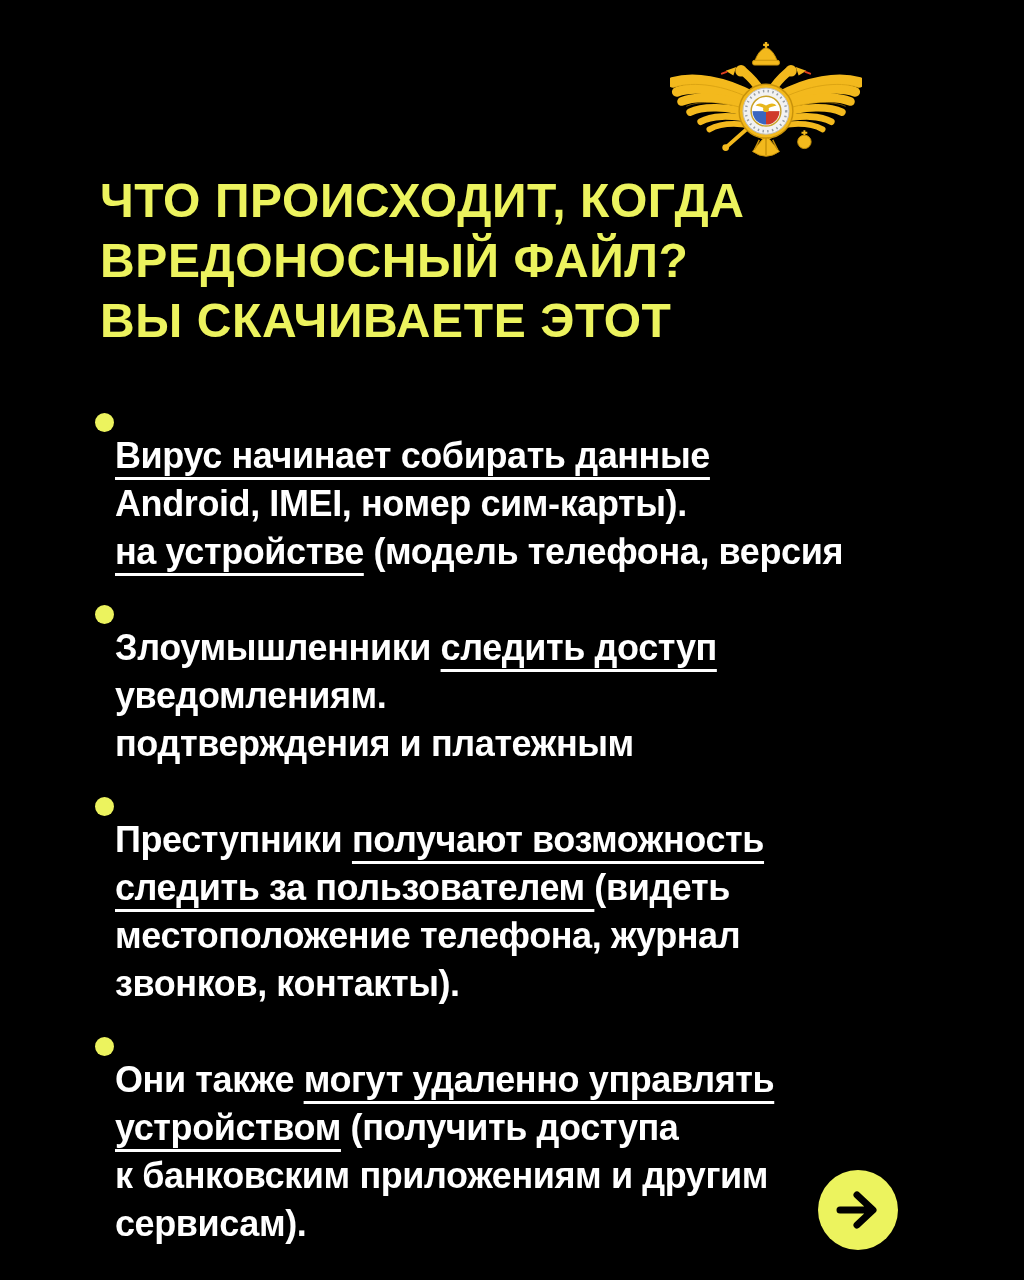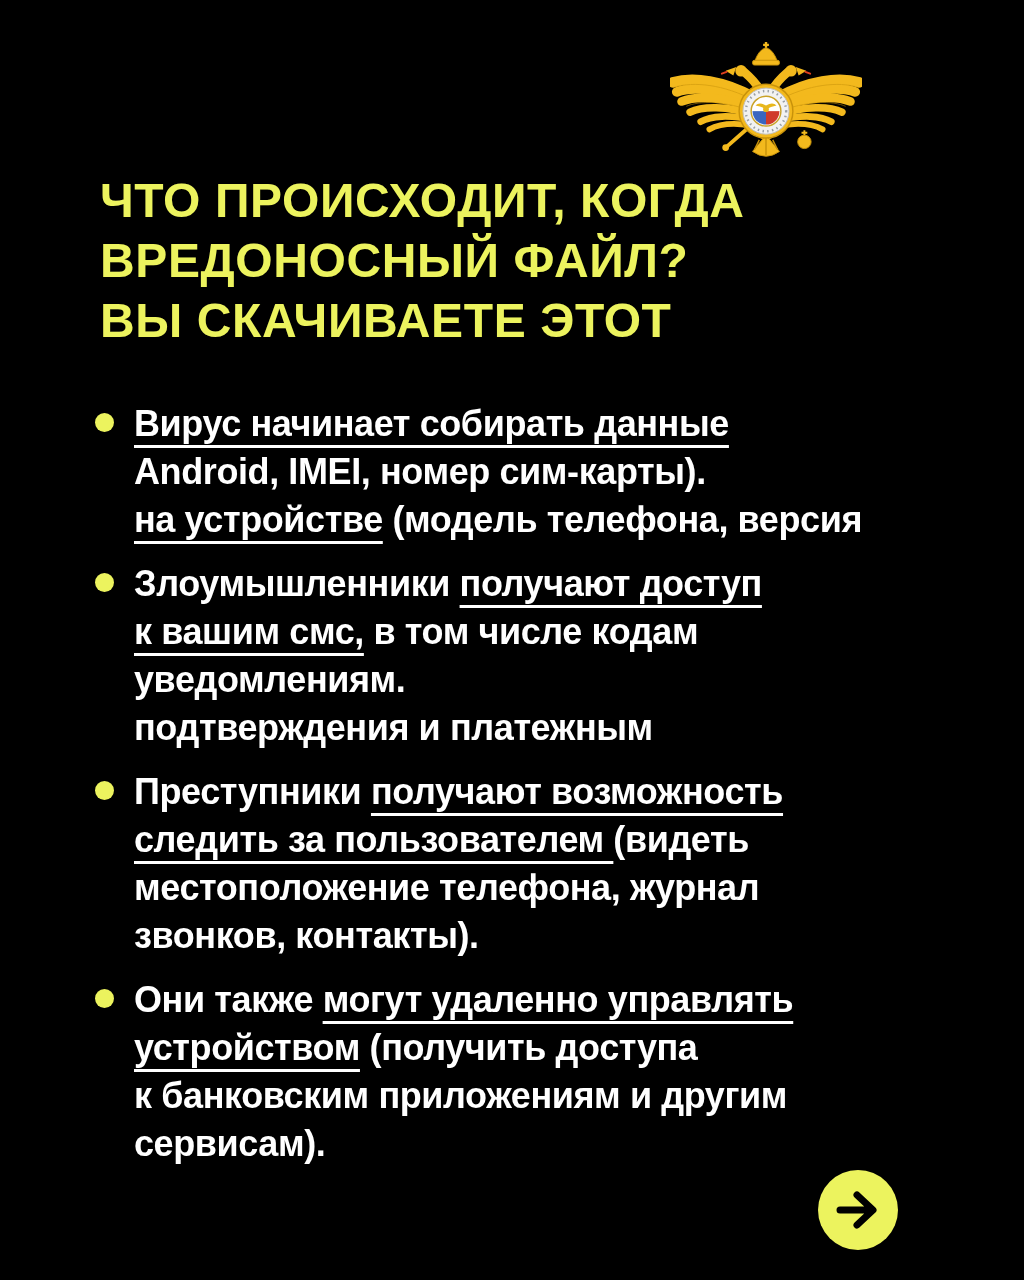--- a/index.html
+++ b/index.html
@@ -27,21 +27,21 @@
   .title{
     position:absolute;left:100px;top:171px;margin:0;
     color:var(--accent);
     font-size:48px;font-weight:800;line-height:60px;letter-spacing:0.6px;
   }
   .title .tline{white-space:pre;}
   .bullets{
     position:absolute;left:95px;top:400px;width:870px;
     display:flex;flex-direction:column;gap:16px;
   }
-  .item{display:flex;align-items:flex-start;}
+  .item{display:flex;align-items:flex-start;flex-direction:column;}
   .dot{
     width:19px;height:19px;border-radius:50%;
     background:var(--accent);margin-top:13px;flex:none;
   }
   .content{
     margin-left:20px;
     font-size:36px;line-height:48px;font-weight:700;letter-spacing:-0.4px;
     color:var(--text);
   }
   .line{white-space:pre;}
@@ -142,22 +142,21 @@
         <span class="dot"></span>
         <div class="content">
           <div class="line"><span class="u">Вирус начинает собирать данные</span></div>
           <div class="line"><span class="">Android, IMEI, номер сим-карты).</span></div>
           <div class="line"><span class="u">на устройстве</span><span class=""> (модель телефона, версия</span></div>
         </div>
       </div>
       <div class="item">
         <span class="dot"></span>
         <div class="content">
-          <div class="line"><span class="">Злоумышленники </span><span class="u">получают доступ</span></div>
-          <div class="line"><span class="u">к вашим смс,</span><span class=""> в том числе кодам</span></div>
+          <div class="line"><span class="">Злоумышленники </span><span class="u">следить доступ</span></div>
           <div class="line"><span class="">уведомлениям.</span></div>
           <div class="line"><span class="">подтверждения и платежным</span></div>
         </div>
       </div>
       <div class="item">
         <span class="dot"></span>
         <div class="content">
           <div class="line"><span class="">Преступники </span><span class="u">получают возможность</span></div>
           <div class="line"><span class="u">следить за пользователем </span><span class="">(видеть</span></div>
           <div class="line"><span class="">местоположение телефона, журнал</span></div>

